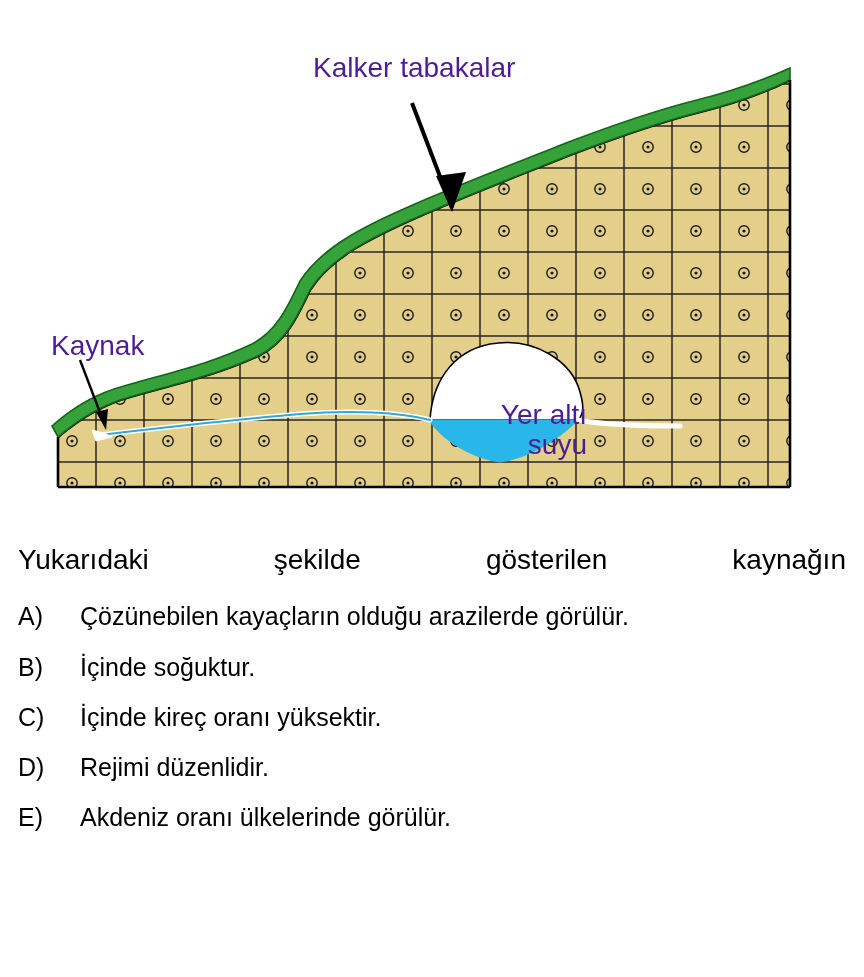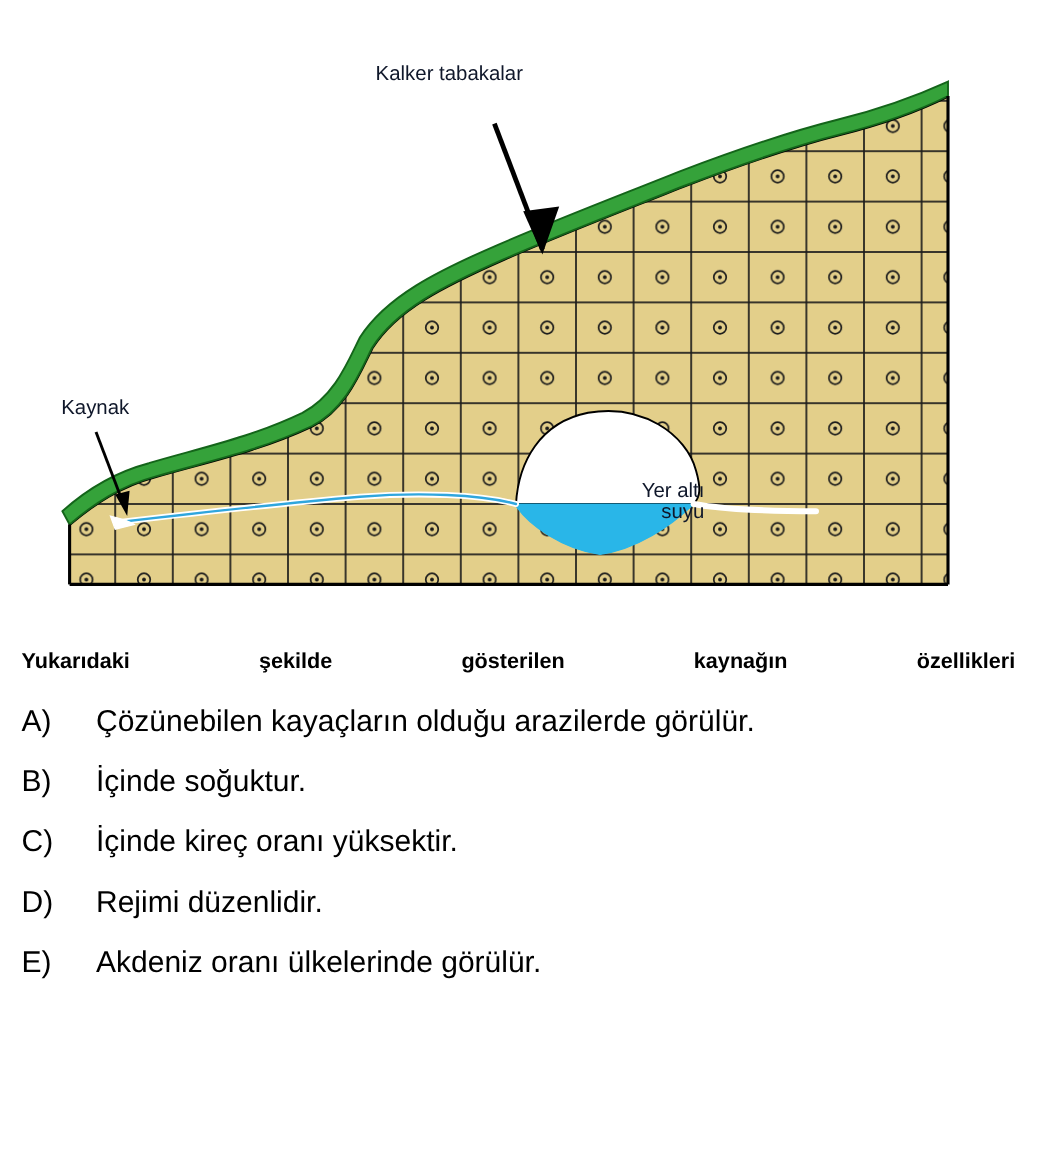--- a/index.html
+++ b/index.html
@@ -27,38 +27,38 @@
     height: 520px;
   }
   .figure-svg {
     position: absolute;
     left: 0;
     top: 0;
   }
   .fig-label {
     position: absolute;
     font-family: "Liberation Sans", sans-serif;
-    font-size: 17px;
-    color: #0f172a;
+    font-size: 28px;
+    color: #4c1d95;
     white-space: nowrap;
   }
   #label-kalker { left: 313px; top: 52px; }
   #label-kaynak { left: 36px; top: 330px; margin-left: 15px; }
   #label-yeralti {
     left: 457px; top: 400px;
     line-height: 1.08;
     white-space: normal;
     width: 130px;
     text-align: right;
   }
   
   .question {
     margin: 18px 18px 0 18px;
-    font-size: 18px;
-    font-weight: bold;
+    font-size: 28px;
+    font-weight: normal;
     line-height: 1.55;
     text-align: justify;
     text-justify: inter-word;
   }
   .q-justify {
     display: flex;
     justify-content: space-between;
   }
   .underline {
     text-decoration: underline;
@@ -212,21 +212,20 @@
       <span>suyu</span>
     </div>
   </div>
 
   <div class="question">
     <div class="q-justify">
       <span>Yukarıdaki</span>
       <span>şekilde</span>
       <span>gösterilen</span>
       <span>kaynağın</span>
-      <span>özellikleri</span>
     </div>
   </div>
 
   <div class="options">
 
     <div class="option">
       <span class="opt-letter">A)</span>
       <span class="opt-text">Çözünebilen kayaçların olduğu arazilerde görülür.</span>
     </div>
 

